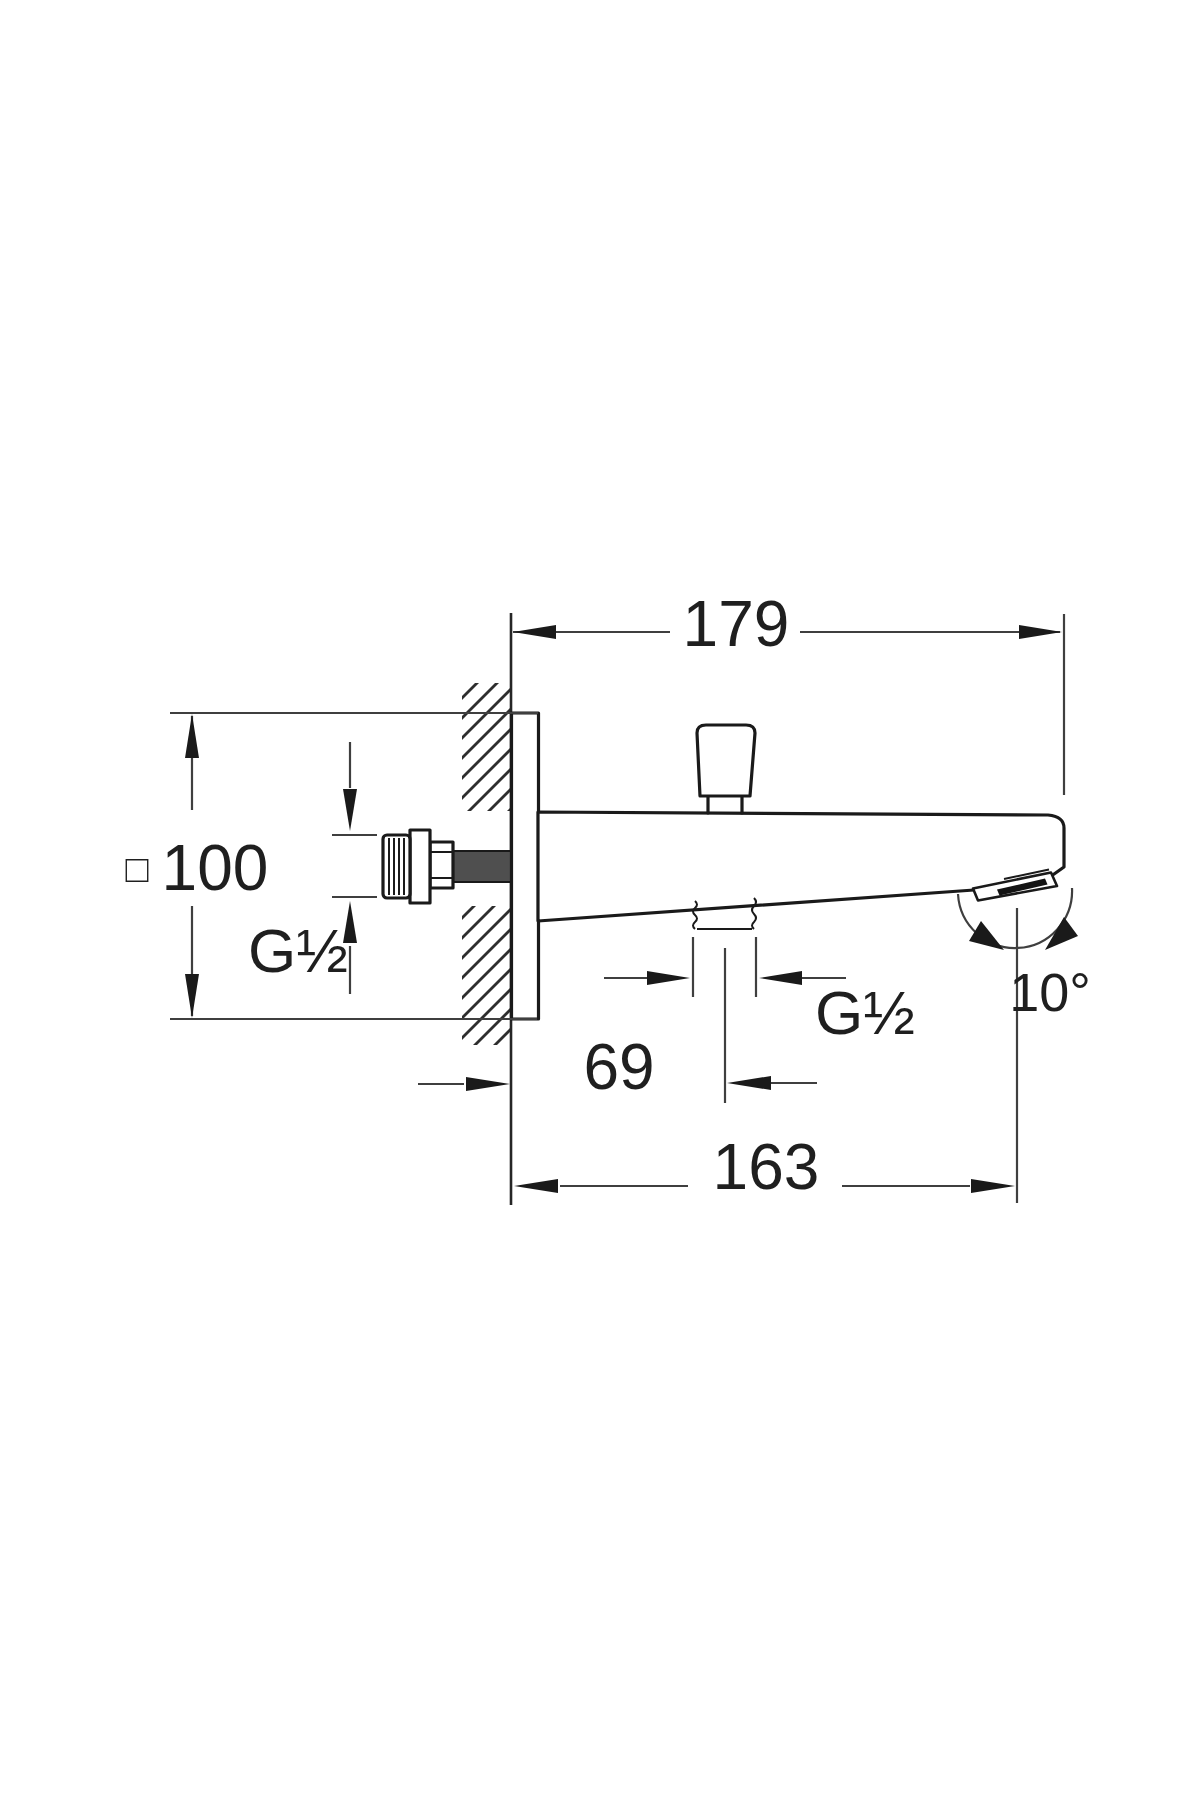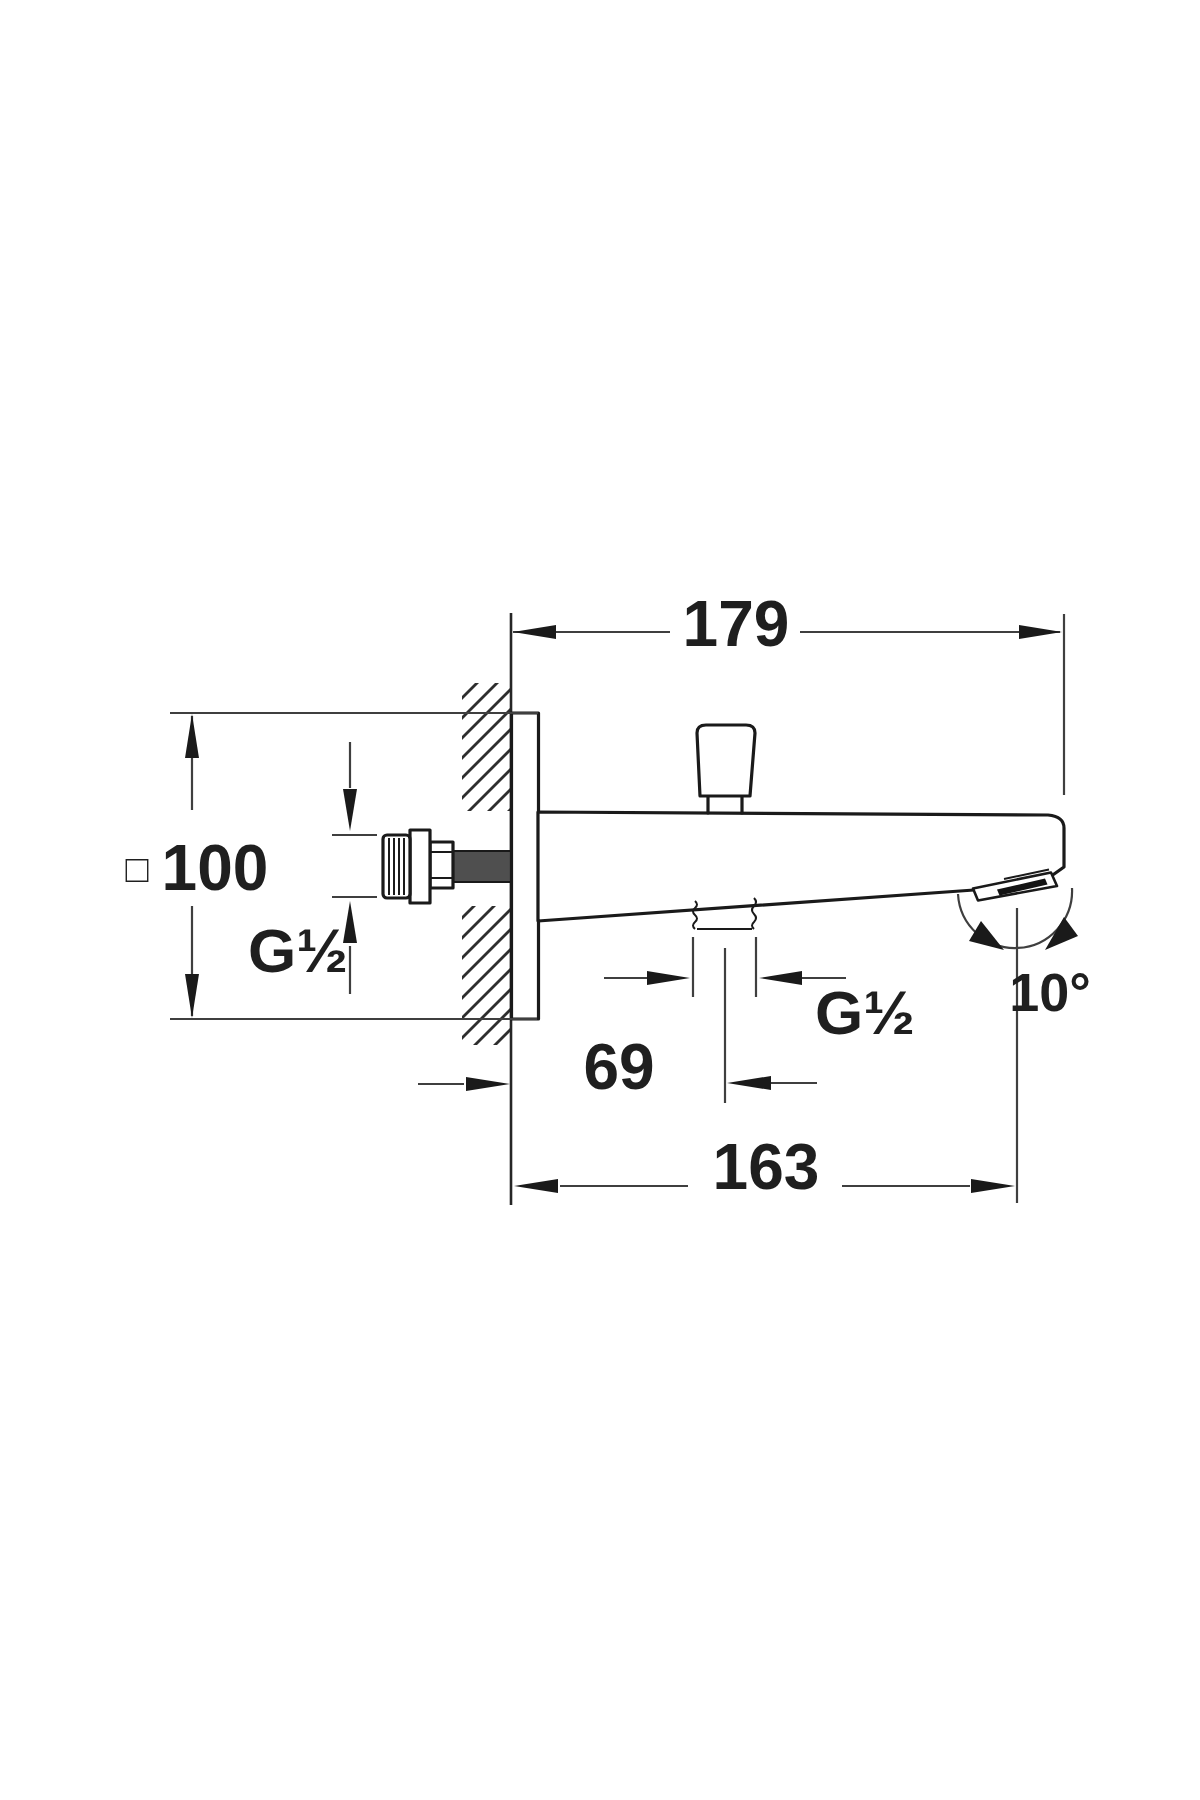--- a/index.html
+++ b/index.html
@@ -1,17 +1,17 @@
 <!DOCTYPE html>
 <html><head>
 <meta charset="utf-8">
 <style>
   html,body{margin:0;padding:0;background:#ffffff;}
   .stage{position:relative;width:1200px;height:1800px;background:#ffffff;overflow:hidden;
-         font-family:"Liberation Sans","DejaVu Sans",sans-serif;font-weight:bold;}
+         font-family:"Liberation Sans","DejaVu Sans",sans-serif;}
   svg{position:absolute;left:0;top:0;}
   .objline{stroke:#1a1a1a;stroke-width:3.2;fill:none;stroke-linecap:round;stroke-linejoin:round;}
   .objfill{stroke:#1a1a1a;stroke-width:3.2;fill:#ffffff;stroke-linejoin:round;}
   .thin{stroke:#1a1a1a;stroke-width:2;fill:none;}
   .dimline{stroke:#3f3f3f;stroke-width:2.2;fill:none;stroke-linecap:butt;}
   .arrow{fill:#1a1a1a;stroke:none;}
   .dimtext{fill:#1f1f1f;font-family:"Liberation Sans","DejaVu Sans",sans-serif;}
 </style>
 </head>
 <body>

